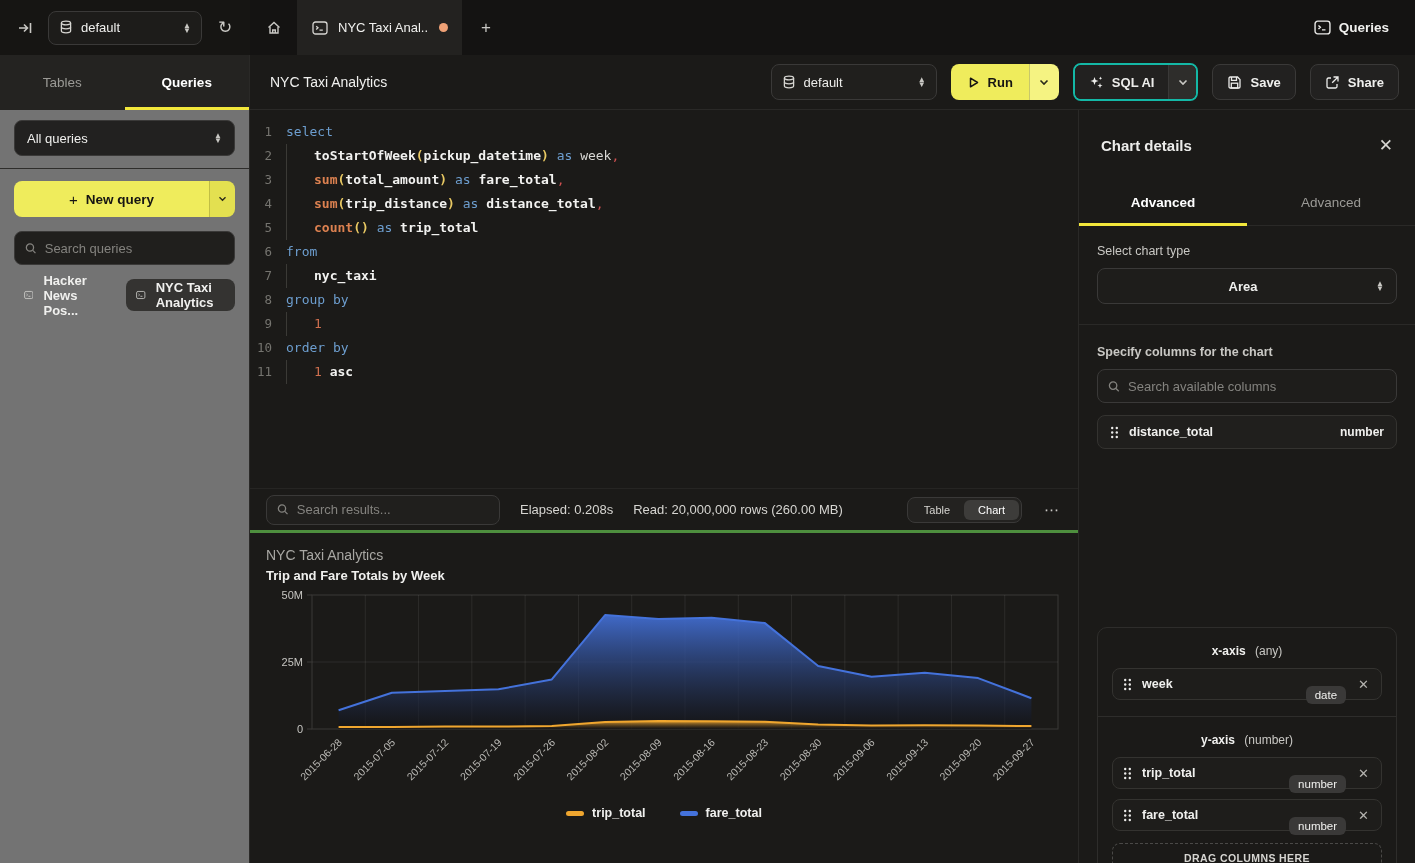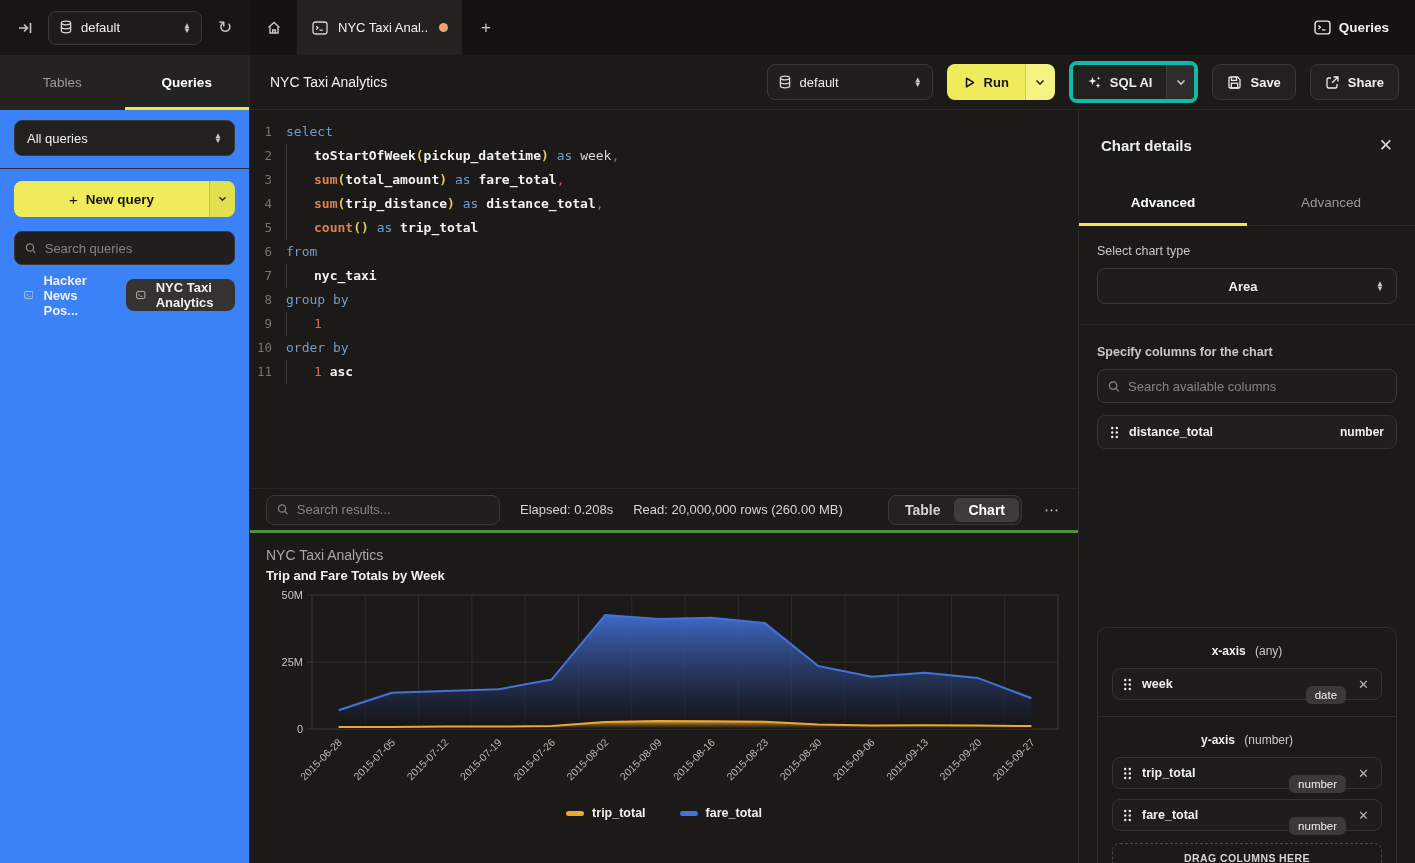--- a/index.html
+++ b/index.html
@@ -34,26 +34,26 @@
 
   .toolbar { grid-column:2 / 4; display:flex; align-items:center; background:#1B1A18; border-bottom:1px solid #2A2927; padding:0 16px 0 20px; gap:14px; }
   .toolbar .title { font-size:14px; color:#F0F0EE; flex:1; }
   .tb-select { width:166px; height:36px; border:1px solid #3A3938; border-radius:8px; background:#201F1D;
                display:flex; align-items:center; padding:0 10px; gap:8px; cursor:pointer; }
   .tb-select .lbl { flex:1; }
   .btn { height:36px; border:1px solid #3A3938; border-radius:8px; background:#222120; display:flex; align-items:center; padding:0 14px; gap:8px; font-size:13px; font-weight:bold; color:#F0F0EE; cursor:pointer; }
   .split { display:flex; align-items:stretch; border-radius:8px; overflow:hidden; cursor:pointer; }
   .run-main { background:#EFEC5C; color:#161513; display:flex; align-items:center; gap:8px; padding:0 16px; height:36px; font-weight:bold; }
   .run-arrow { background:#F5F382; width:30px; display:flex; align-items:center; justify-content:center; border-left:1px solid rgba(0,0,0,.18); color:#2A2A1A; }
-  .ai-split { border:4px solid #14b8a6; border-radius:8px; overflow:hidden; display:flex; cursor:pointer; }
+  .ai-split { border:2px solid #14b8a6; border-radius:8px; overflow:hidden; display:flex; cursor:pointer; }
   .ai-main { background:#222120; height:34px; display:flex; align-items:center; gap:8px; padding:0 14px; font-weight:bold; }
   .ai-arrow { background:#2E2D2B; width:28px; display:flex; align-items:center; justify-content:center; border-left:1px solid #3A3938; color:#C9C8C4; }
 
   
-  .sidebar { background:#3b82f6; border-right:1px solid #2A2927; padding:10px 14px; display:flex; flex-direction:column; }
+  .sidebar { background:#737373; border-right:1px solid #2A2927; padding:10px 14px; display:flex; flex-direction:column; }
   .select-full { height:36px; border:1px solid #3A3938; border-radius:8px; background:#222120; display:flex; align-items:center; padding:0 12px; cursor:pointer; }
   .select-full .lbl { flex:1; color:#F0F0EE; }
   .sb-divider { border-top:1px solid #2E2D2B; margin:12px -14px 12px -14px; }
   .newq { display:flex; border-radius:8px; overflow:hidden; cursor:pointer; margin-bottom:14px; }
   .newq-main { flex:1; background:#EFEC5C; color:#161513; height:36px; display:flex; align-items:center; justify-content:center; gap:8px; font-size:13.5px; font-weight:bold; }
   .newq-arrow { width:26px; background:#E3E050; display:flex; align-items:center; justify-content:center; border-left:1px solid rgba(0,0,0,.15); color:#2A2A1A; }
   .search-box { height:34px; border:1px solid #3A3938; border-radius:8px; background:#201F1D; display:flex; align-items:center; padding:0 10px; gap:8px; }
   .search-box input { background:transparent; border:none; outline:none; color:#D6D5D1; font-size:13px; width:100%; font-family:"Liberation Sans",sans-serif; }
   .search-box input::placeholder { color:#84837F; }
   .q-list { margin-top:14px; display:flex; flex-direction:row; gap:2px;justify-content:flex-end; }
@@ -74,21 +74,21 @@
   .tk-id  { color:#F2F2F0; font-weight:bold; }
   .tk-idl { color:#D8D7D3; }
   .tk-com { color:#CE5050; }
   .tk-num { color:#CE6F4E; }
   .tk-pl  { color:#D8D7D3; }
 
   .results-bar { height:42px; border-top:1px solid #262523; display:flex; align-items:center; padding:0 16px; gap:20px; }
   .results-bar .search-box { width:234px; height:30px; flex:none; }
   .meta { font-size:13px; color:#D6D5D1; white-space:nowrap; }
   .seg { margin-left:auto; display:flex; background:#232220; border:1px solid #3A3938; border-radius:8px; padding:2px; }
-  .seg .seg-item { padding:4px 14px; border-radius:6px; font-size:14px; font-weight:bold; color:#D6D5D1; cursor:pointer; }
+  .seg .seg-item { padding:4px 14px; border-radius:6px; font-size:11px; font-weight:normal; color:#D6D5D1; cursor:pointer; }
   .seg .seg-item.active { background:#3D3C3A; color:#FFFFFF; }
   .more { color:#C9C8C4; font-size:15px; letter-spacing:1px; cursor:pointer; padding:0 2px; }
   .green-line { height:3px; background:#4E8F3E; }
 
   .chart-area { flex:1; padding:14px 16px 0 16px; overflow:hidden; }
   .chart-title { font-size:14px; color:#A8A7A3; }
   .chart-sub { font-size:13px; color:#F0F0EE; font-weight:bold; margin-top:5px; }
   .legend { display:flex; justify-content:center; gap:34px; margin-top:2px; }
   .legend .li { display:flex; align-items:center; gap:8px; font-size:12.5px; font-weight:bold; color:#F0F0EE; cursor:pointer; }
   .legend .sw { width:18px; height:5px; border-radius:3px; }

